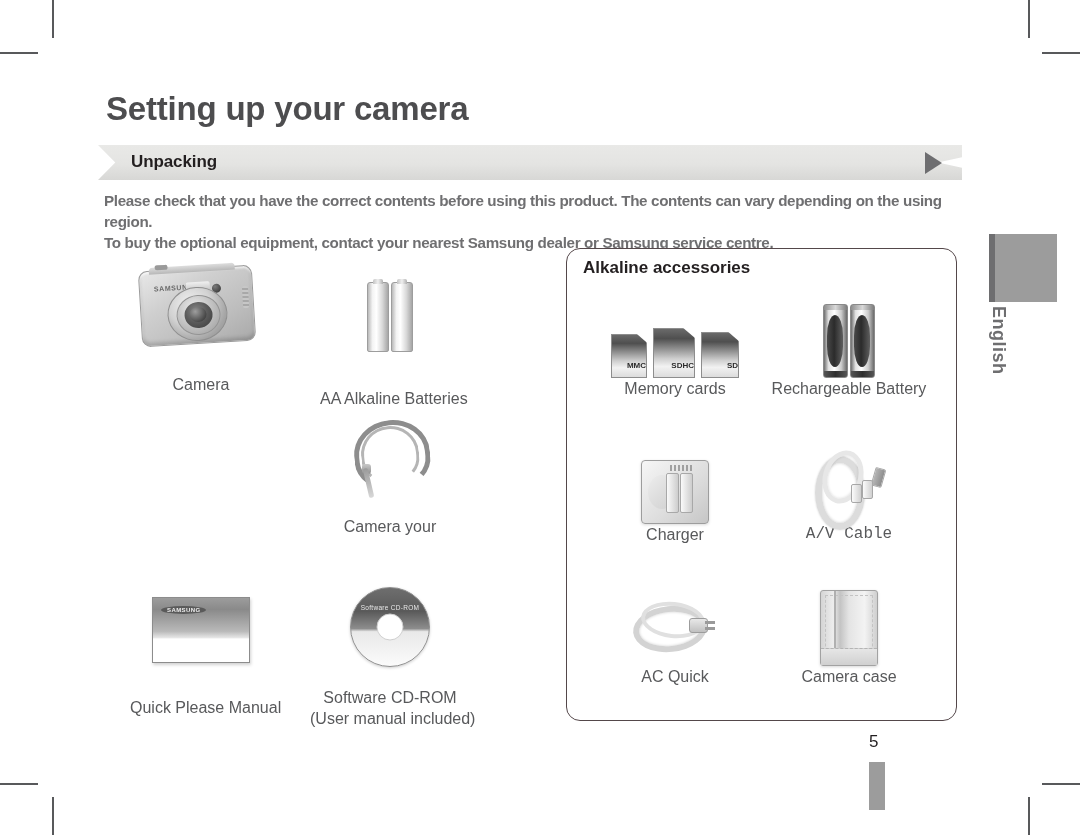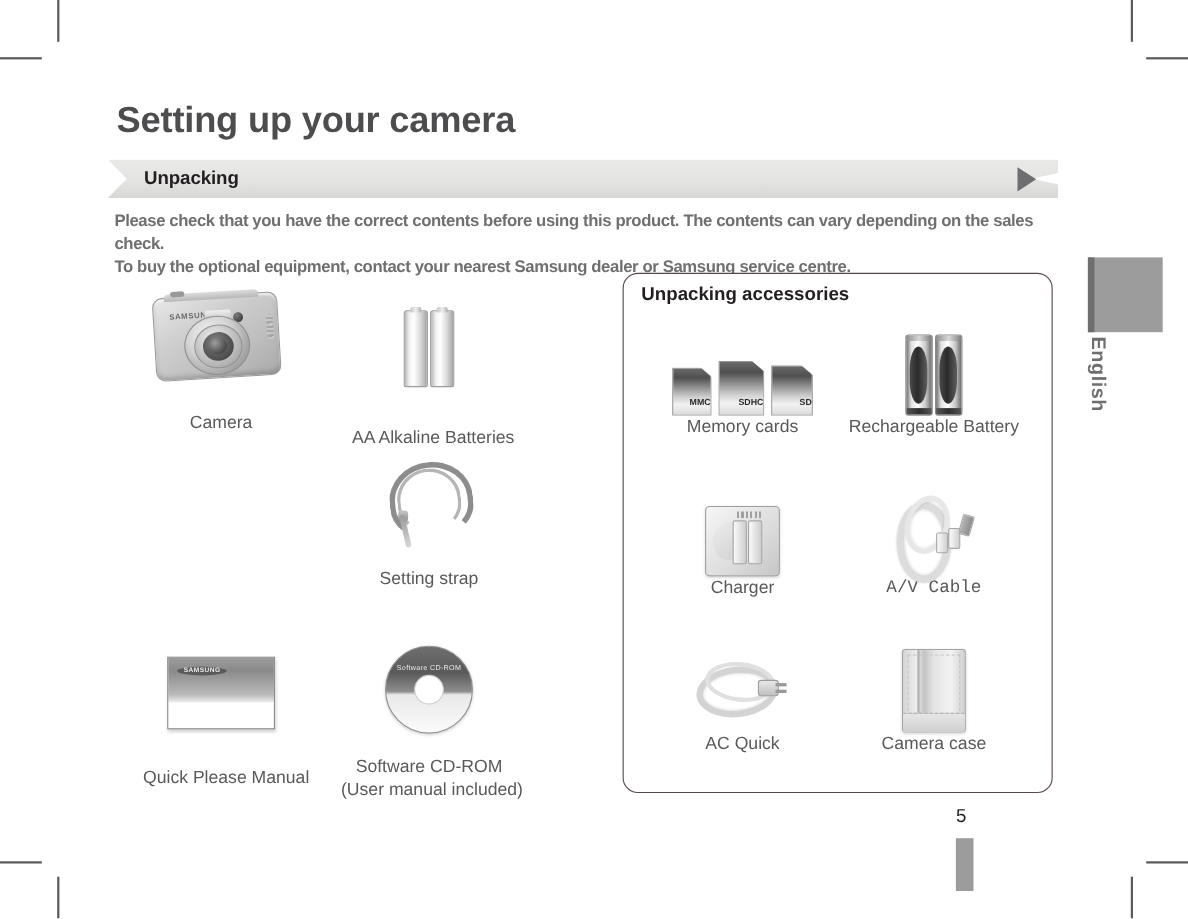--- a/index.html
+++ b/index.html
@@ -517,21 +517,21 @@
   <div class="crop v crop-br-v"></div>
   <div class="crop h crop-br-h"></div>
 
   <div class="page-title">Setting up your camera</div>
 
   <div class="section-bar"></div>
   <div class="section-bar-label">Unpacking</div>
   <div class="section-bar-arrow"></div>
 
   <div class="intro">
-    <span>Please check that you have the correct contents before using this product. The contents can vary depending on the sales check.</span>
+    <span>Please check that you have the correct contents before using this product. The contents can vary depending on the using region.</span>
     <span>To buy the optional equipment, contact your nearest Samsung dealer or Samsung service centre.</span>
   </div>
 
   <div class="item" style="left:140px; top:258px; width:122px;">
     <div class="art" style="height:106px;">
       <div class="cam-body" style="margin-top:10px;">
         <div class="cam-top"></div>
         <div class="cam-shutter"></div>
         <div class="cam-brand">SAMSUNG</div>
         <div class="cam-win"></div>
@@ -562,21 +562,21 @@
 
   <div class="item" style="left:320px; top:414px; width:140px;">
     <div class="art" style="height:102px;">
       <div class="strap-art" style="margin:0 auto;">
         <div class="strap-loop"></div>
         <div class="strap-loop-in"></div>
         <div class="strap-bead"></div>
         <div class="strap-tail"></div>
       </div>
     </div>
-    <div class="cap">Setting strap</div>
+    <div class="cap">Camera your</div>
   </div>
 
   <div class="item" style="left:130px; top:575px; width:142px;">
     <div class="art" style="height:100px; padding-top:22px;">
       <div class="manual" style="margin:0 auto;">
         <div class="manual-brand">SAMSUNG</div>
       </div>
     </div>
     <div class="cap">Quick Please Manual</div>
   </div>
@@ -586,21 +586,21 @@
       <div class="cd" style="margin:0 auto;">
         <div class="cd-label">Software CD-ROM</div>
         <div class="cd-hole"></div>
       </div>
     </div>
     <div class="cap">Software CD-ROM</div>
     <div class="cap2">(User manual included)</div>
   </div>
 
   <div class="opt-box"></div>
-  <div class="opt-title">Unpacking accessories</div>
+  <div class="opt-title">Alkaline accessories</div>
 
   <div class="item" style="left:610px; top:292px; width:130px;">
     <div class="art" style="height:86px; display:flex; align-items:flex-end; justify-content:center;">
       <div class="cards">
         <div class="card mmc">
             <div class="txt">MMC</div>
           </div>
         <div class="card sdhc">
             <div class="txt">SDHC</div>
           </div>

